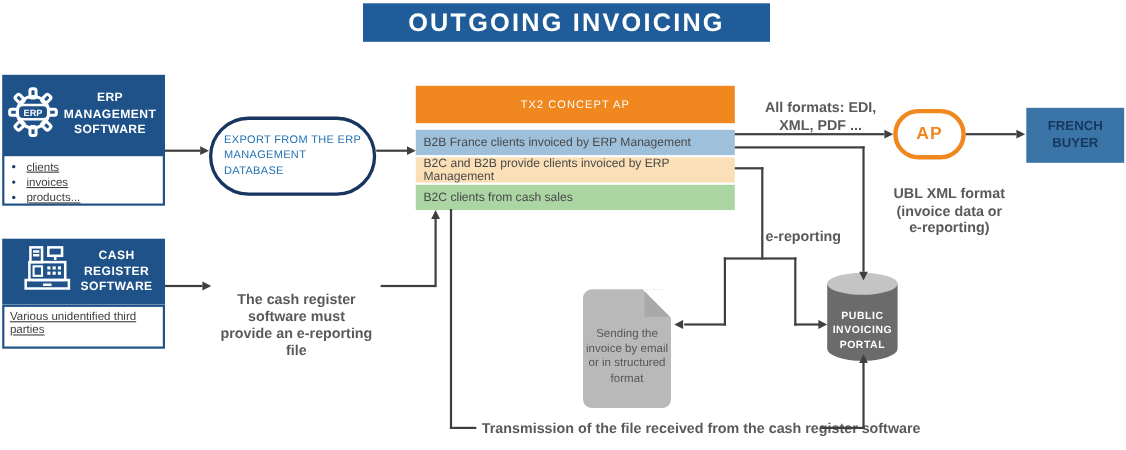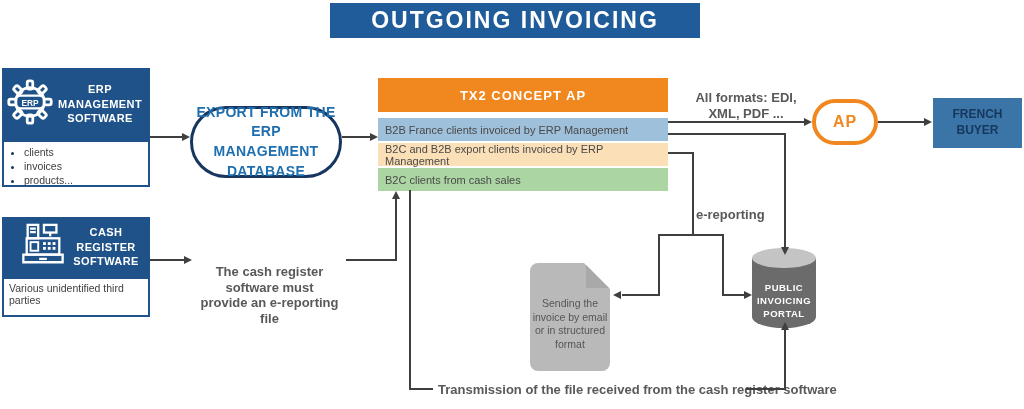--- a/index.html
+++ b/index.html
@@ -9,33 +9,33 @@
   .pre{white-space:pre-line;}
 
   
   .title-banner{left:330px;top:3px;width:370px;height:35px;background:#1F5C99;color:#fff;
     display:flex;align-items:center;justify-content:center;font-weight:bold;font-size:23px;letter-spacing:2px;}
 
   
   .src-box{left:2px;width:148px;}
   .src-head{background:#1E5288;color:#fff;display:flex;align-items:center;padding:4px 4px;box-sizing:border-box;}
   .src-head .lbl{flex:1;text-align:center;font-weight:bold;font-size:11px;line-height:1.35;letter-spacing:.4px;}
-  .src-body{background:#fff;border:2px solid #1E5288;box-sizing:border-box;color:#3E3E3E;font-size:10.5px;}
+  .src-body{background:#fff;border:2px solid #1E5288;box-sizing:border-box;color:#3E3E3E;font-size:10.5px;text-decoration:underline;}
   .src-body ul{margin:4px 0 0 0;padding:0 0 0 20px;}
   .src-body li{margin:0 0 1px 0;line-height:13px;color:#3E3E3E;}
   .src-body li::marker{color:#16365F;}
 
   
   .export-node{left:190px;top:106px;width:152px;height:72px;background:#fff;border:3px solid #16365F;
     border-radius:38px;box-sizing:border-box;display:flex;align-items:center;justify-content:center;}
-  .export-node span{color:#1F6FAF;font-weight:bold;font-size:14px;line-height:1.4;text-align:center;letter-spacing:.3px;}
+  .export-node span{color:#1F6FAF;font-weight:normal;font-size:10px;line-height:1.4;letter-spacing:.3px;}
 
   
   .tx2-head{left:378px;top:78px;width:290px;height:34px;background:#F0871F;color:#fff;display:flex;
-    align-items:center;justify-content:center;font-weight:bold;font-size:13px;letter-spacing:1px;}
+    align-items:center;justify-content:center;font-weight:normal;font-size:10px;letter-spacing:1px;}
   .tx2-row{left:378px;width:290px;height:23px;display:flex;align-items:center;padding-left:7px;
     box-sizing:border-box;font-size:11px;color:#494949;}
   .row-blue{background:#9FC0DA;}
   .row-peach{background:#FBDFB7;}
   .row-green{background:#ABD5A3;}
 
   
   .ap-node{left:812px;top:99px;width:66px;height:46px;border:4px solid #F0871F;border-radius:25px;background:#fff;
     box-sizing:border-box;display:flex;align-items:center;justify-content:center;color:#F0871F;font-weight:bold;
     font-size:16px;letter-spacing:1px;}
@@ -144,21 +144,21 @@
   </div>
 
   <div class="abs export-node">
     <span class="pre">EXPORT FROM THE ERP
 MANAGEMENT
 DATABASE</span>
   </div>
 
   <div class="abs tx2-head">TX2 CONCEPT AP</div>
   <div class="abs tx2-row row-blue" style="top:118px;">B2B France clients invoiced by ERP Management</div>
-  <div class="abs tx2-row row-peach" style="top:143px;">B2C and B2B export clients invoiced by ERP Management</div>
+  <div class="abs tx2-row row-peach" style="top:143px;">B2C and B2B provide clients invoiced by ERP Management</div>
   <div class="abs tx2-row row-green" style="top:168px;">B2C clients from cash sales</div>
 
   <div class="abs ap-node">AP</div>
 
   <div class="abs doc">
     <div class="fold-cut"></div>
     <div class="fold-flap"></div>
     <div class="doc-text pre">Sending the
 invoice by email
 or in structured
@@ -186,20 +186,23 @@
   <div class="abs arr arr-r" style="left:804px;top:118px;"></div>
   <div class="abs note note-c pre" style="left:686px;top:90px;width:120px;">All formats: EDI,
 XML, PDF ...</div>
 
   <div class="abs hl" style="left:878px;top:121px;width:46px;"></div>
   <div class="abs arr arr-r" style="left:924px;top:118px;"></div>
 
   <div class="abs hl" style="left:668px;top:133px;width:118px;"></div>
   <div class="abs vl" style="left:784px;top:133px;height:114px;"></div>
   <div class="abs arr arr-d" style="left:781px;top:247px;"></div>
+  <div class="abs note note-c pre" style="left:793px;top:168px;width:140px;">UBL XML format
+(invoice data or
+e-reporting)</div>
 
   <div class="abs hl" style="left:668px;top:152px;width:26px;"></div>
   <div class="abs vl" style="left:692px;top:152px;height:84px;"></div>
   <div class="abs hl" style="left:658px;top:234px;width:66px;"></div>
   <div class="abs vl" style="left:658px;top:234px;height:62px;"></div>
   <div class="abs hl" style="left:622px;top:294px;width:38px;"></div>
   <div class="abs arr arr-l" style="left:613px;top:291px;"></div>
   <div class="abs vl" style="left:722px;top:234px;height:62px;"></div>
   <div class="abs hl" style="left:722px;top:294px;width:24px;"></div>
   <div class="abs arr arr-r" style="left:744px;top:291px;"></div>

